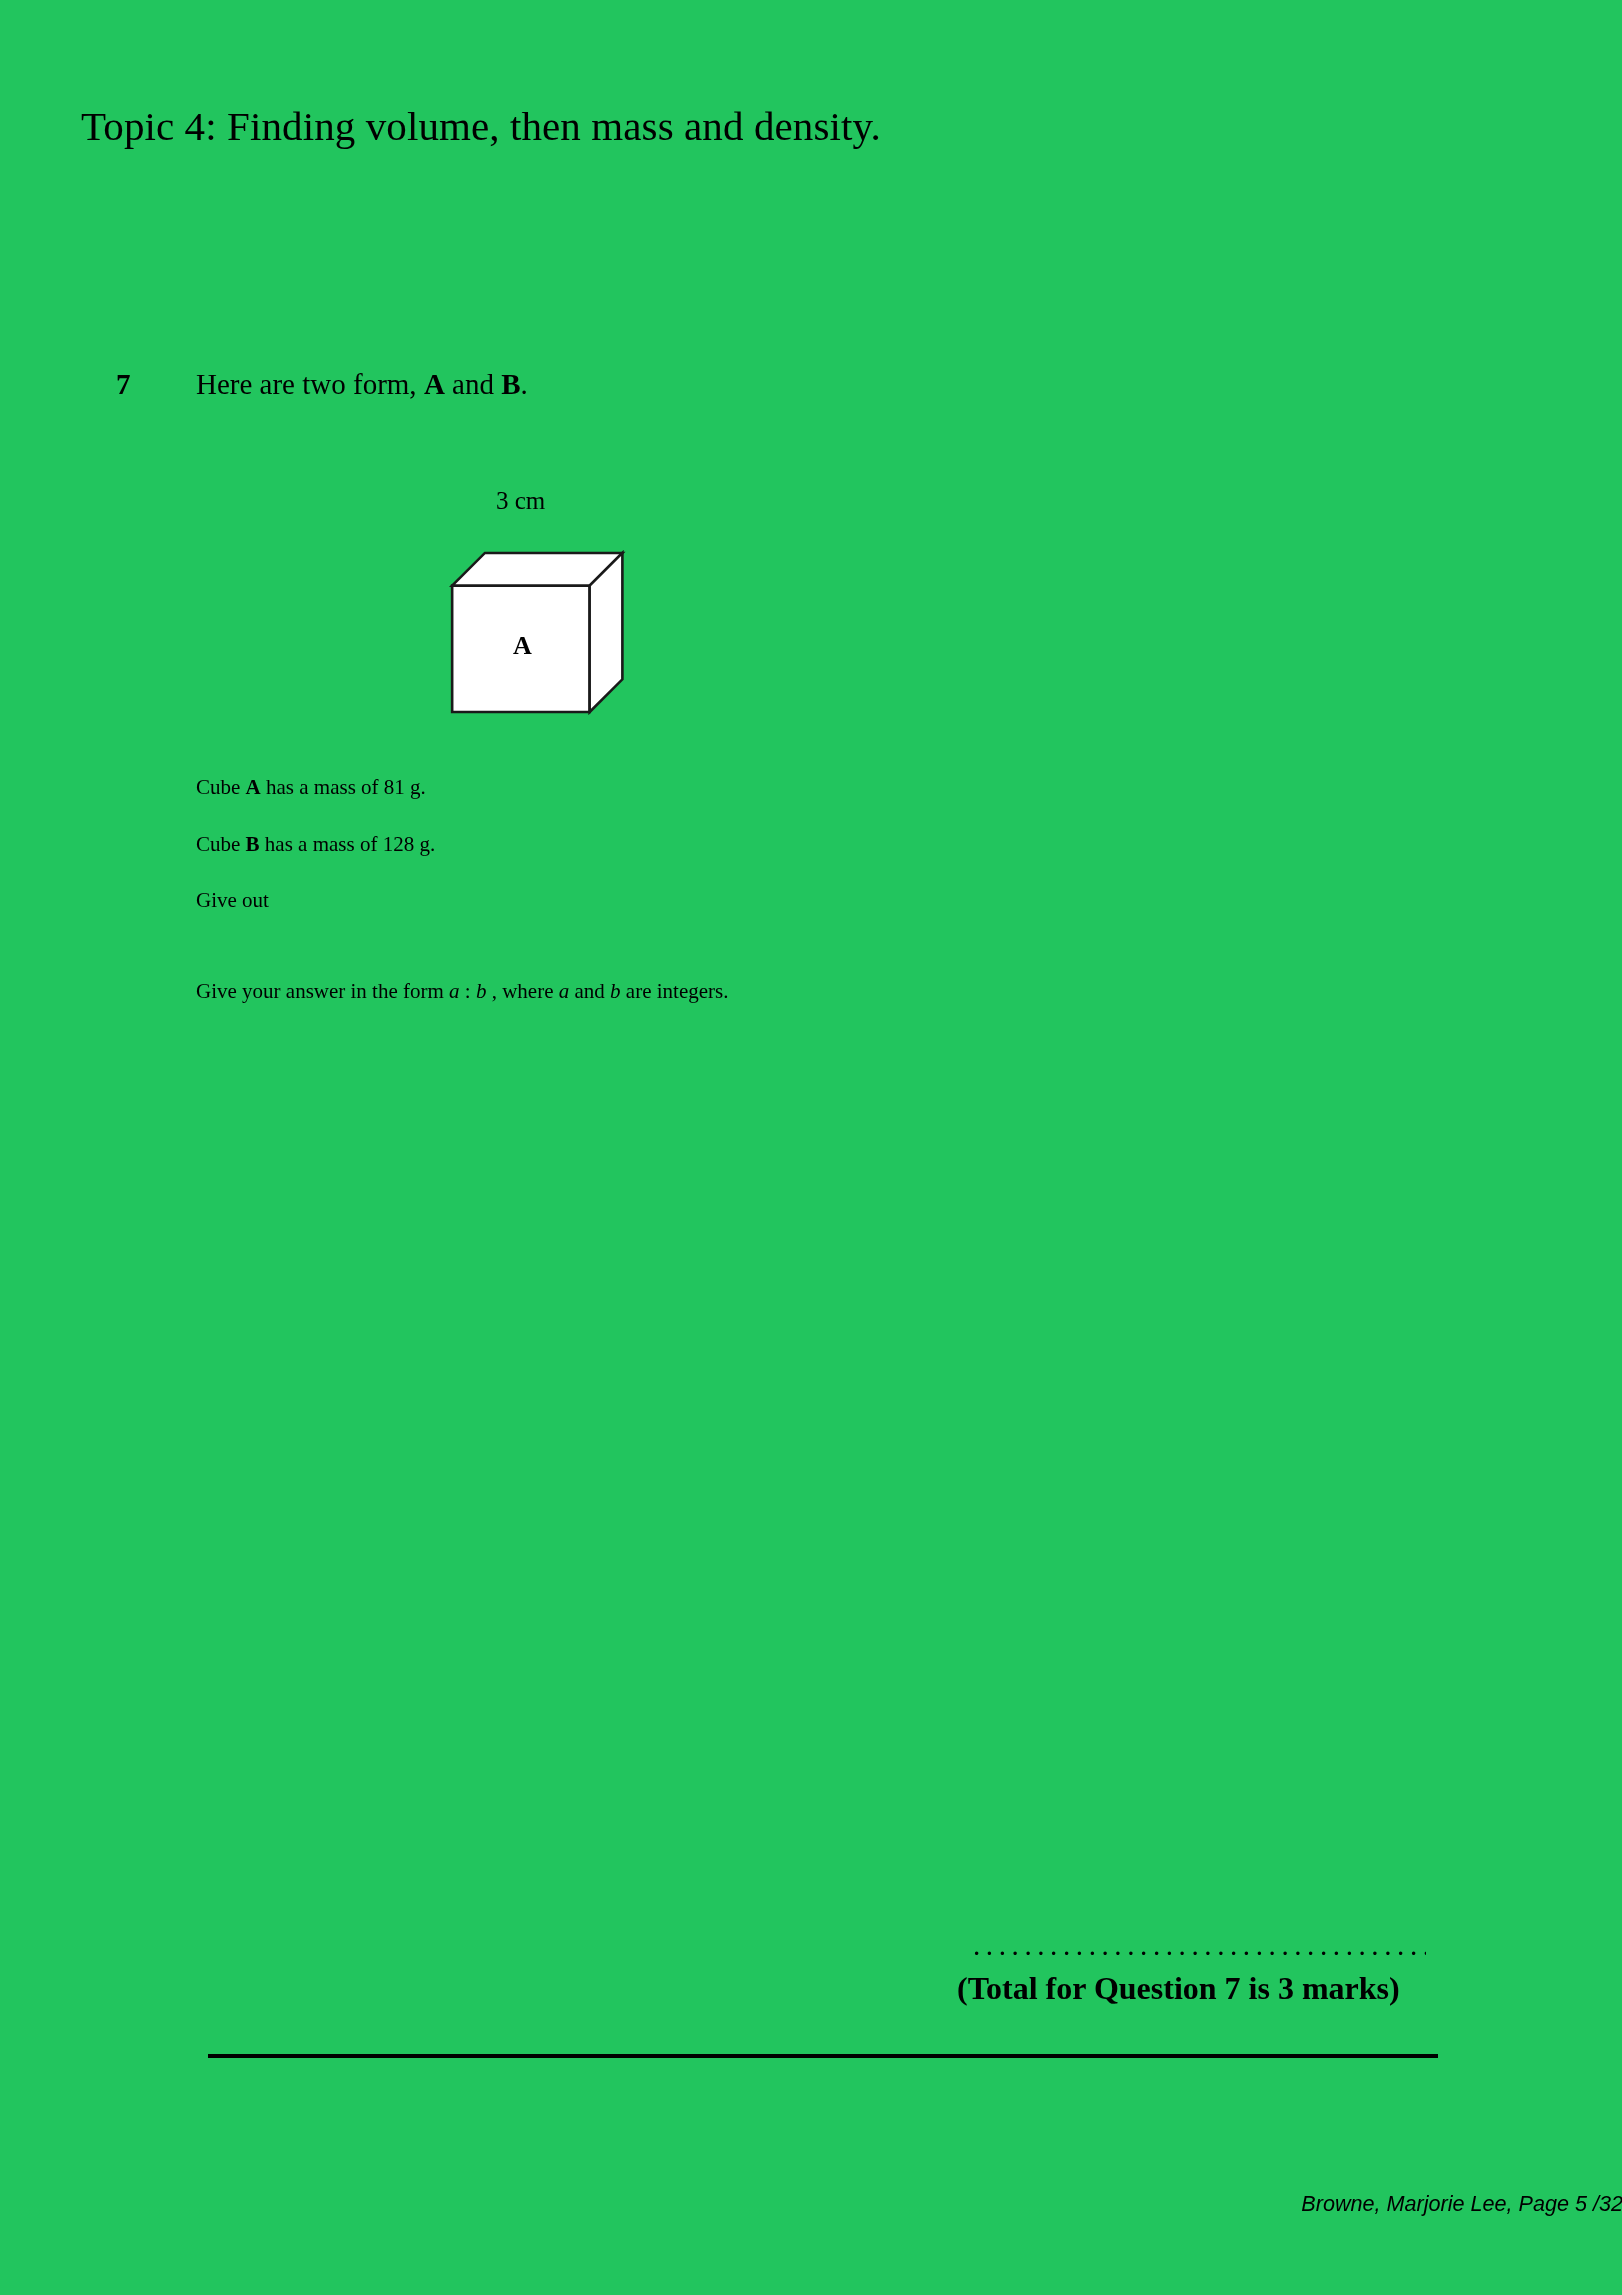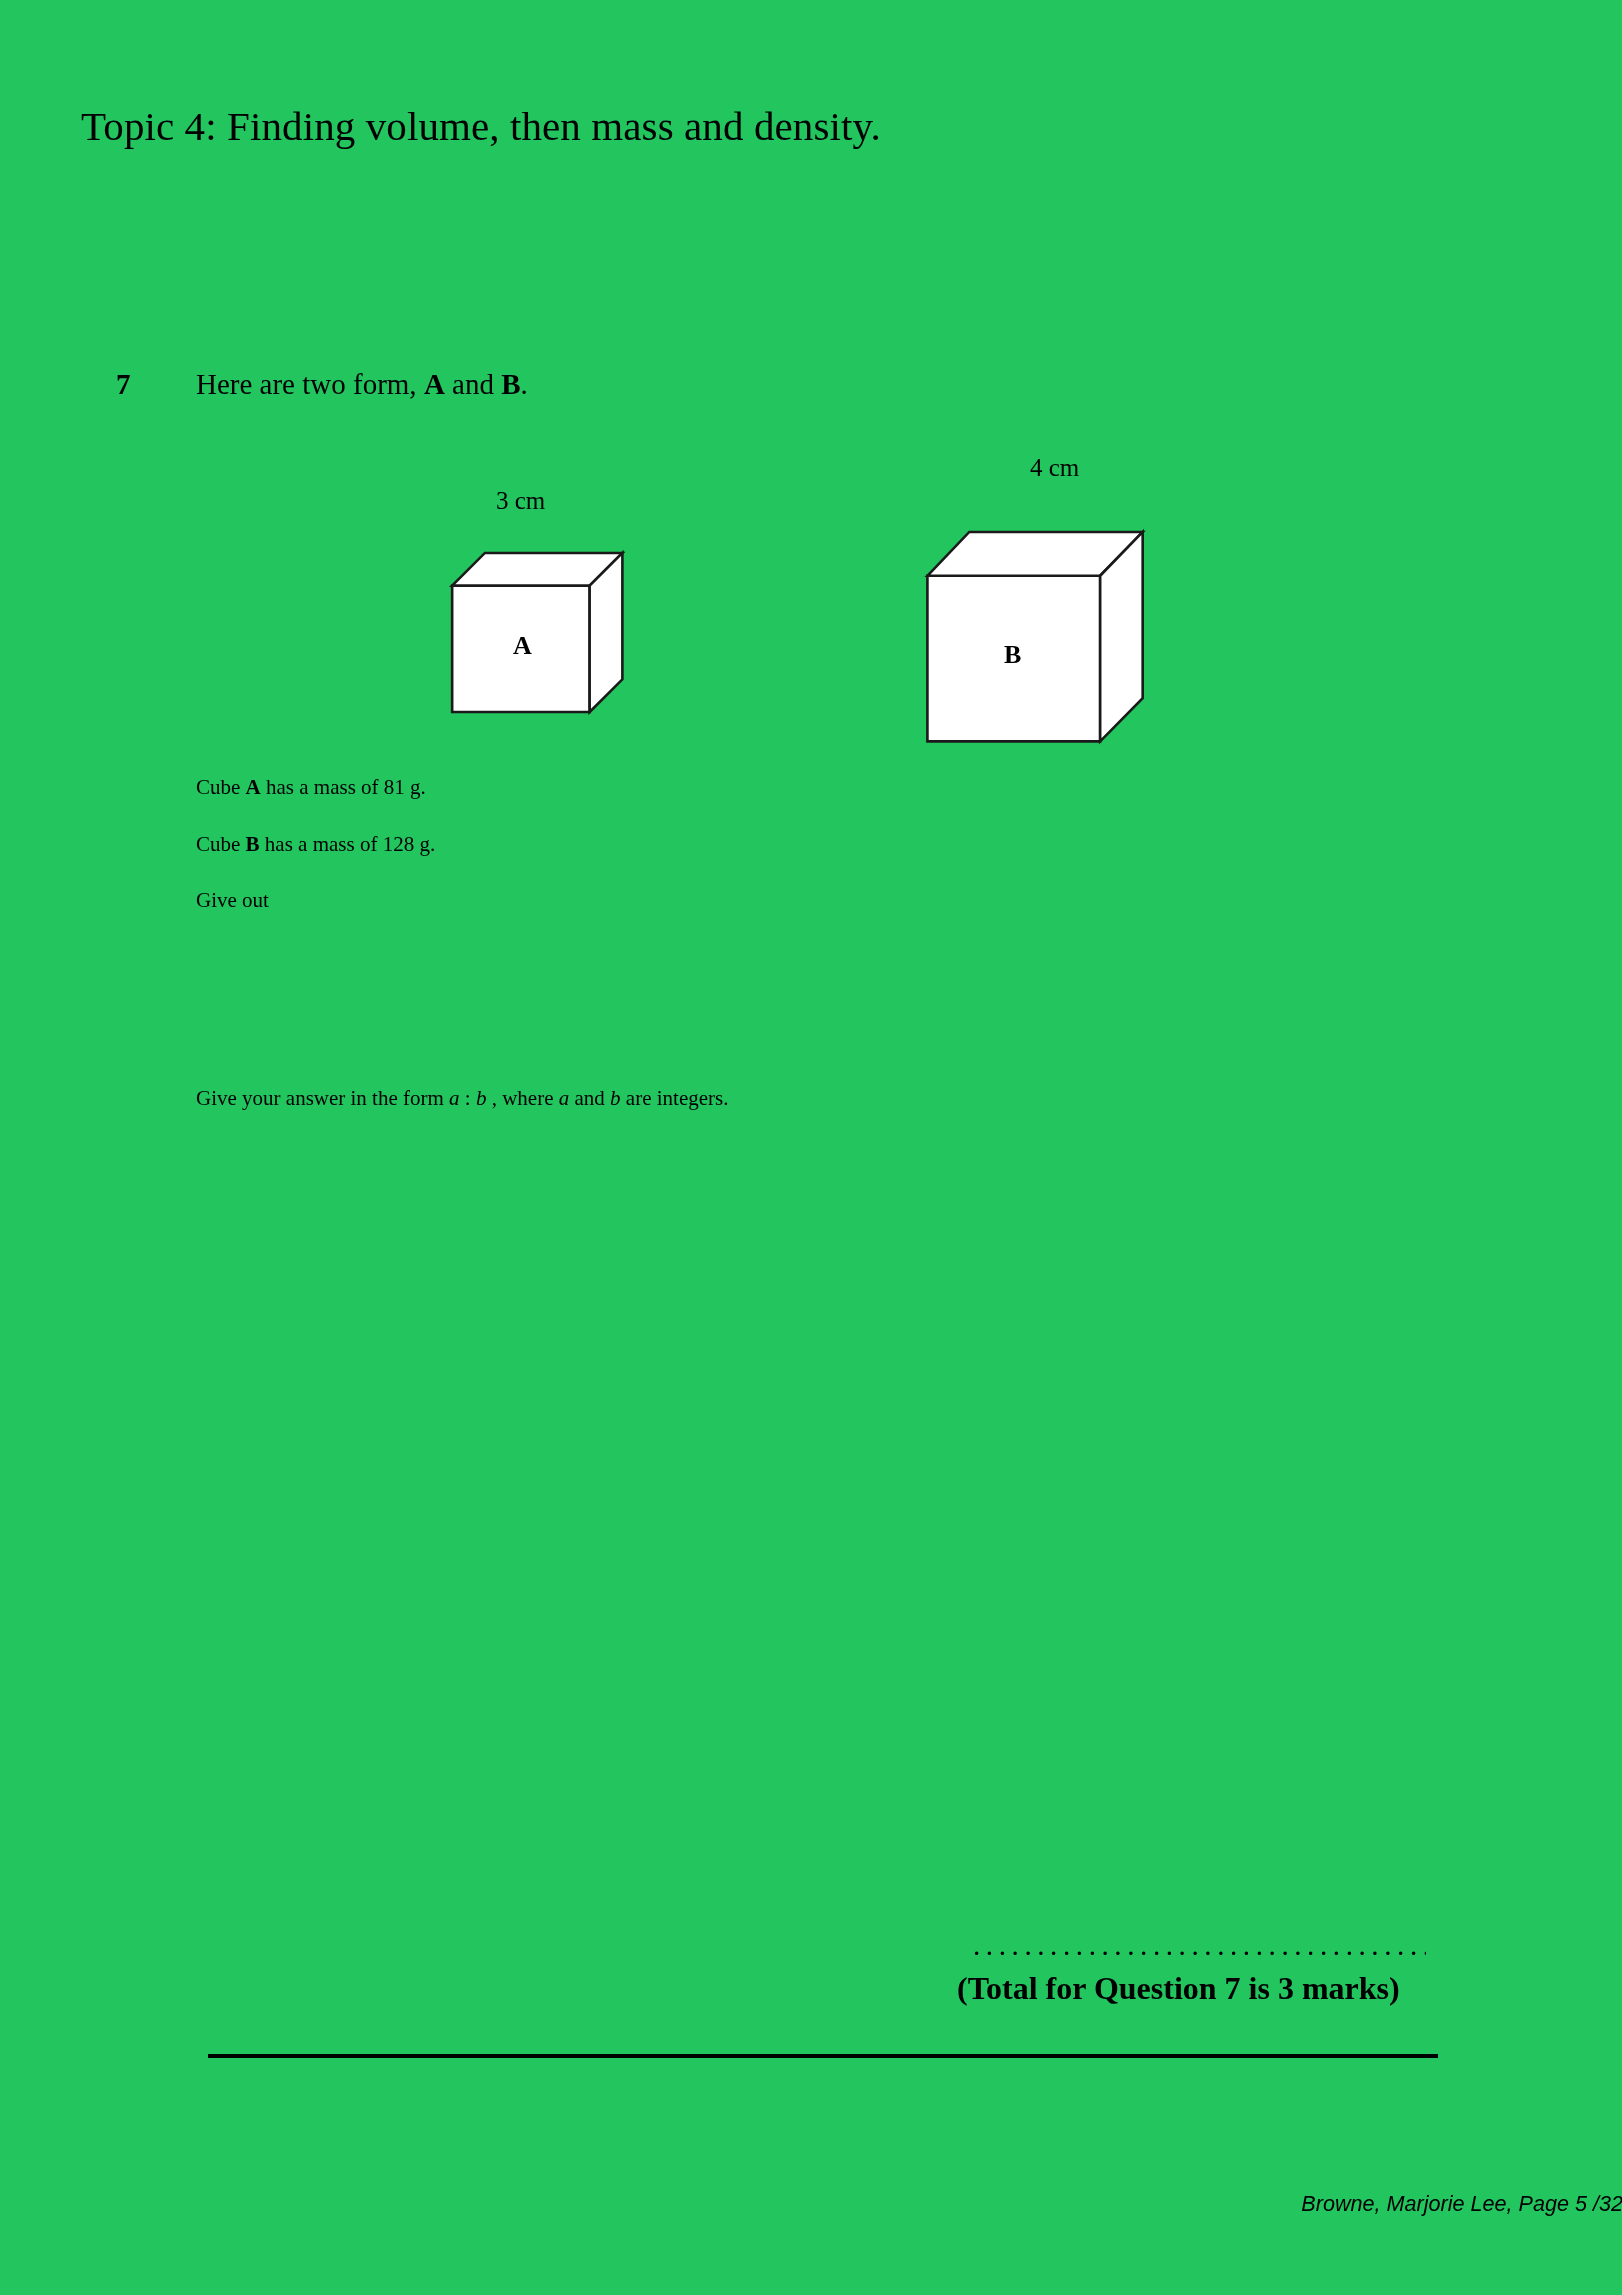--- a/index.html
+++ b/index.html
@@ -163,47 +163,35 @@
 
         <polygon points="55,195 265,195 265,388 55,388"></polygon>
 
         <polygon points="55,195 105,145 315,145 265,195"></polygon>
 
         <polygon points="265,195 315,145 315,338 265,388"></polygon>
       </svg>
       <div class="cube-face-label" style="left:97px; top:173px;">A</div>
     </div>
 
-    <div class="cube-figure" style="left:896px; top:0px; width:301px; height:301px;">
-      <div class="cube-dim-label" style="left:134px; top:-3.9px;">4 cm</div>
-      <svg class="cube-svg" width="301" height="301" viewBox="0 0 460 460">
-
-        <polygon points="48,180 312,180 312,433 48,433"></polygon>
-
-        <polygon points="48,180 112,113 377,113 312,180"></polygon>
-
-        <polygon points="312,180 377,113 377,367 312,433"></polygon>
-      </svg>
-      <div class="cube-face-label" style="left:108px; top:182px;">B</div>
-    </div>
 
   </div>
 
   <div class="body-line" style="top:775px;">
     <span>Cube </span><span class="bld">A</span><span> has a mass of 81 g.</span>
   </div>
 
   <div class="body-line" style="top:832px;">
     <span>Cube </span><span class="bld">B</span><span> has a mass of 128 g.</span>
   </div>
 
   <div class="body-line" style="top:888px;">Give out</div>
 
 
-  <div class="body-line" style="top:1086px;">
+  <div class="body-line" style="top:979px;">
     <span>Give your answer in the form </span><span class="ital">a</span><span> : </span><span class="ital">b</span><span> , where </span><span class="ital">a</span><span> and </span><span class="ital">b</span><span> are integers.</span>
   </div>
 
   <div id="answer-dotted-line">...............................................</div>
 
   <div id="total-marks">(Total for Question 7 is 3 marks)</div>
 
   <div id="bottom-rule"></div>
 
   <div id="footer-text">Browne, Marjorie Lee, Page 5 /32</div>

